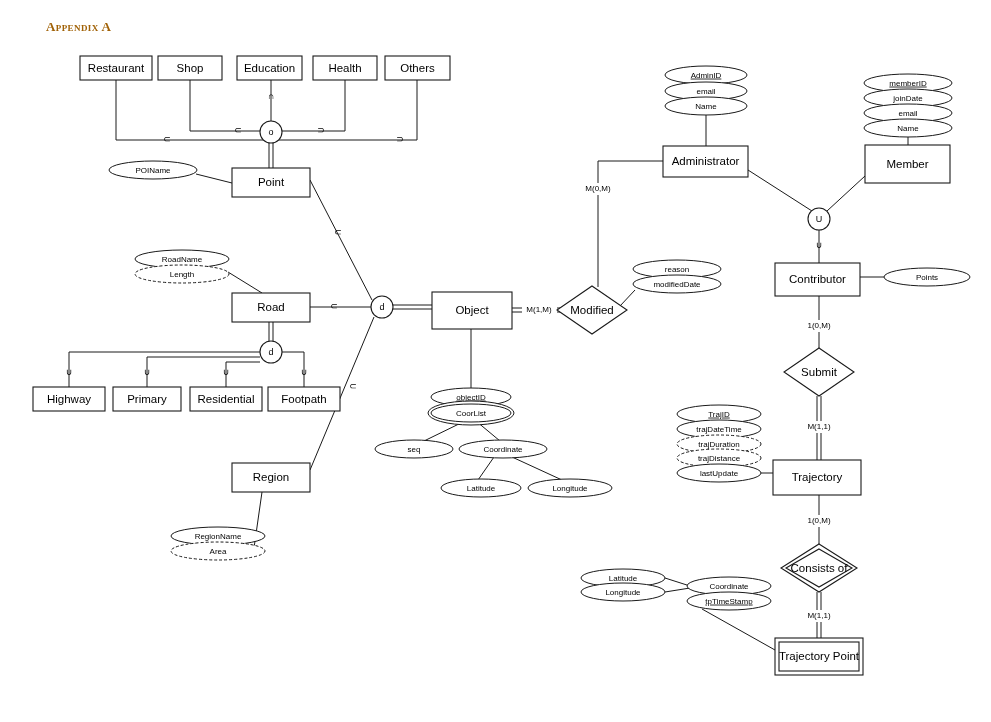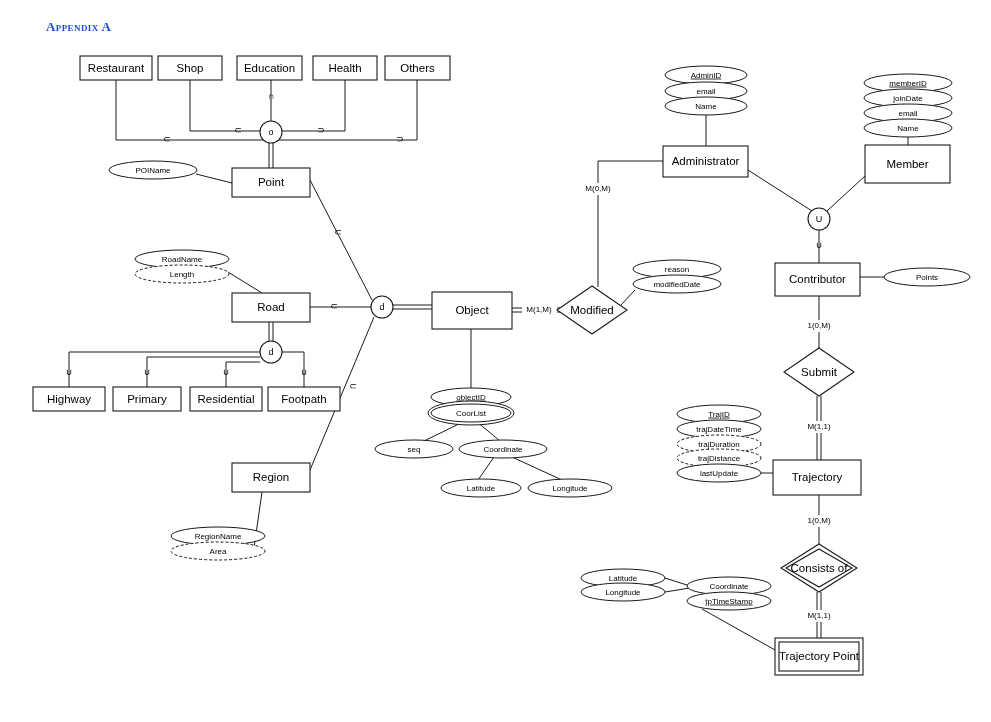--- a/index.html
+++ b/index.html
@@ -16,21 +16,21 @@
   }
   #appendix-title {
     position: absolute;
     left: 46px;
     top: 19px;
     font-family: "Liberation Serif", serif;
     font-size: 13px;
     font-weight: bold;
     font-variant: small-caps;
     letter-spacing: 0.4px;
-    color: #1d4ed8;
+    color: #a16207;
   }
   svg#er-canvas {
     position: absolute;
     left: 0;
     top: 0;
     width: 991px;
     height: 722px;
   }
   .ln {
     stroke: #1a1a1a;

